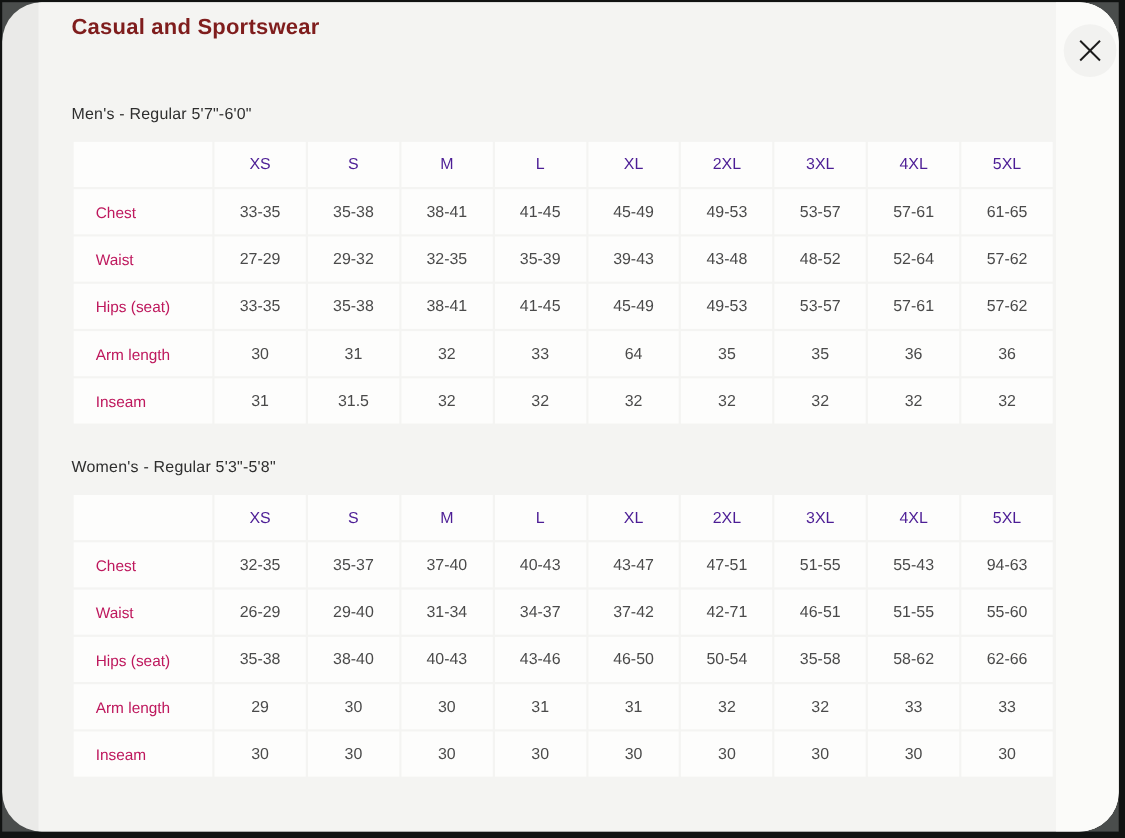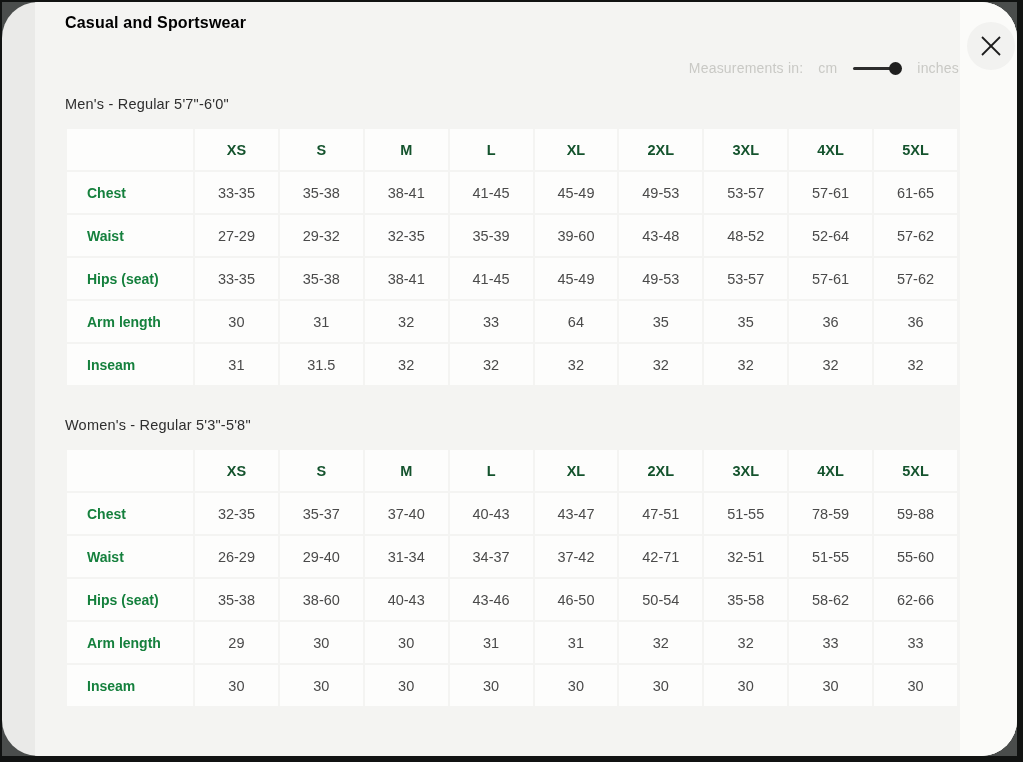--- a/index.html
+++ b/index.html
@@ -29,23 +29,23 @@
   }
   .right-strip {
     position: absolute;
     top: 0; right: 0; bottom: 0;
     width: 57px;
     background: #fbfbf9;
   }
   .modal-title {
     position: absolute;
     left: 30px; top: 12px;
-    font-size: 16px;
+    font-size: 20px;
     font-weight: bold;
-    color: #000000;
+    color: #7f1d1d;
     letter-spacing: 0.2px;
   }
   .measure-row {
     position: absolute;
     top: 58px; right: 58px;
     display: flex;
     align-items: center;
     font-size: 14px;
     color: #c9c9c5;
     letter-spacing: 0.2px;
@@ -95,28 +95,28 @@
   table.size-table th, table.size-table td {
     background: #fdfdfc;
     height: 41px;
     text-align: center;
     vertical-align: middle;
     font-size: 14.5px;
     color: #4a4a4a;
     padding: 0;
   }
   table.size-table thead th {
-    font-weight: bold;
-    color: #14532d;
+    font-weight: normal;
+    color: #4c1d95;
   }
   table.size-table tbody th {
     text-align: left;
     padding-left: 20px;
-    font-weight: bold;
-    color: #15803d;
+    font-weight: normal;
+    color: #be185d;
     font-size: 14px;
   }
   .close-btn {
     position: absolute;
     left: 967px; top: 22px;
     width: 48px; height: 48px;
     border-radius: 50%;
     background: #f2f2f0;
     border: none;
     cursor: pointer;
@@ -131,29 +131,20 @@
 <body>
 
 <div class="backdrop"></div>
 
 <div class="page">
   <div class="modal">
     <div class="right-strip"></div>
 
     <div class="modal-title">Casual and Sportswear</div>
 
-    <div class="measure-row">
-      <span class="measure-label">Measurements in:</span>
-      <span class="unit-option unit-cm">cm</span>
-      <span class="toggle-slider">
-        <span class="track"></span>
-        <span class="knob"></span>
-      </span>
-      <span class="unit-option unit-inches">inches</span>
-    </div>
 
     <div class="section-label mens">Men's - Regular 5'7"-6'0"</div>
     <div class="table-wrap mens">
         <table class="size-table">
           <colgroup>
             <col style="width: 126px;">
             <col>
             <col>
             <col>
             <col>
@@ -189,21 +180,21 @@
               <td>53-57</td>
               <td>57-61</td>
               <td>61-65</td>
             </tr>
             <tr>
               <th>Waist</th>
               <td>27-29</td>
               <td>29-32</td>
               <td>32-35</td>
               <td>35-39</td>
-              <td>39-60</td>
+              <td>39-43</td>
               <td>43-48</td>
               <td>48-52</td>
               <td>52-64</td>
               <td>57-62</td>
             </tr>
             <tr>
               <th>Hips (seat)</th>
               <td>33-35</td>
               <td>35-38</td>
               <td>38-41</td>
@@ -274,39 +265,39 @@
           <tbody>
             <tr>
               <th>Chest</th>
               <td>32-35</td>
               <td>35-37</td>
               <td>37-40</td>
               <td>40-43</td>
               <td>43-47</td>
               <td>47-51</td>
               <td>51-55</td>
-              <td>78-59</td>
-              <td>59-88</td>
+              <td>55-43</td>
+              <td>94-63</td>
             </tr>
             <tr>
               <th>Waist</th>
               <td>26-29</td>
               <td>29-40</td>
               <td>31-34</td>
               <td>34-37</td>
               <td>37-42</td>
               <td>42-71</td>
-              <td>32-51</td>
+              <td>46-51</td>
               <td>51-55</td>
               <td>55-60</td>
             </tr>
             <tr>
               <th>Hips (seat)</th>
               <td>35-38</td>
-              <td>38-60</td>
+              <td>38-40</td>
               <td>40-43</td>
               <td>43-46</td>
               <td>46-50</td>
               <td>50-54</td>
               <td>35-58</td>
               <td>58-62</td>
               <td>62-66</td>
             </tr>
             <tr>
               <th>Arm length</th>

